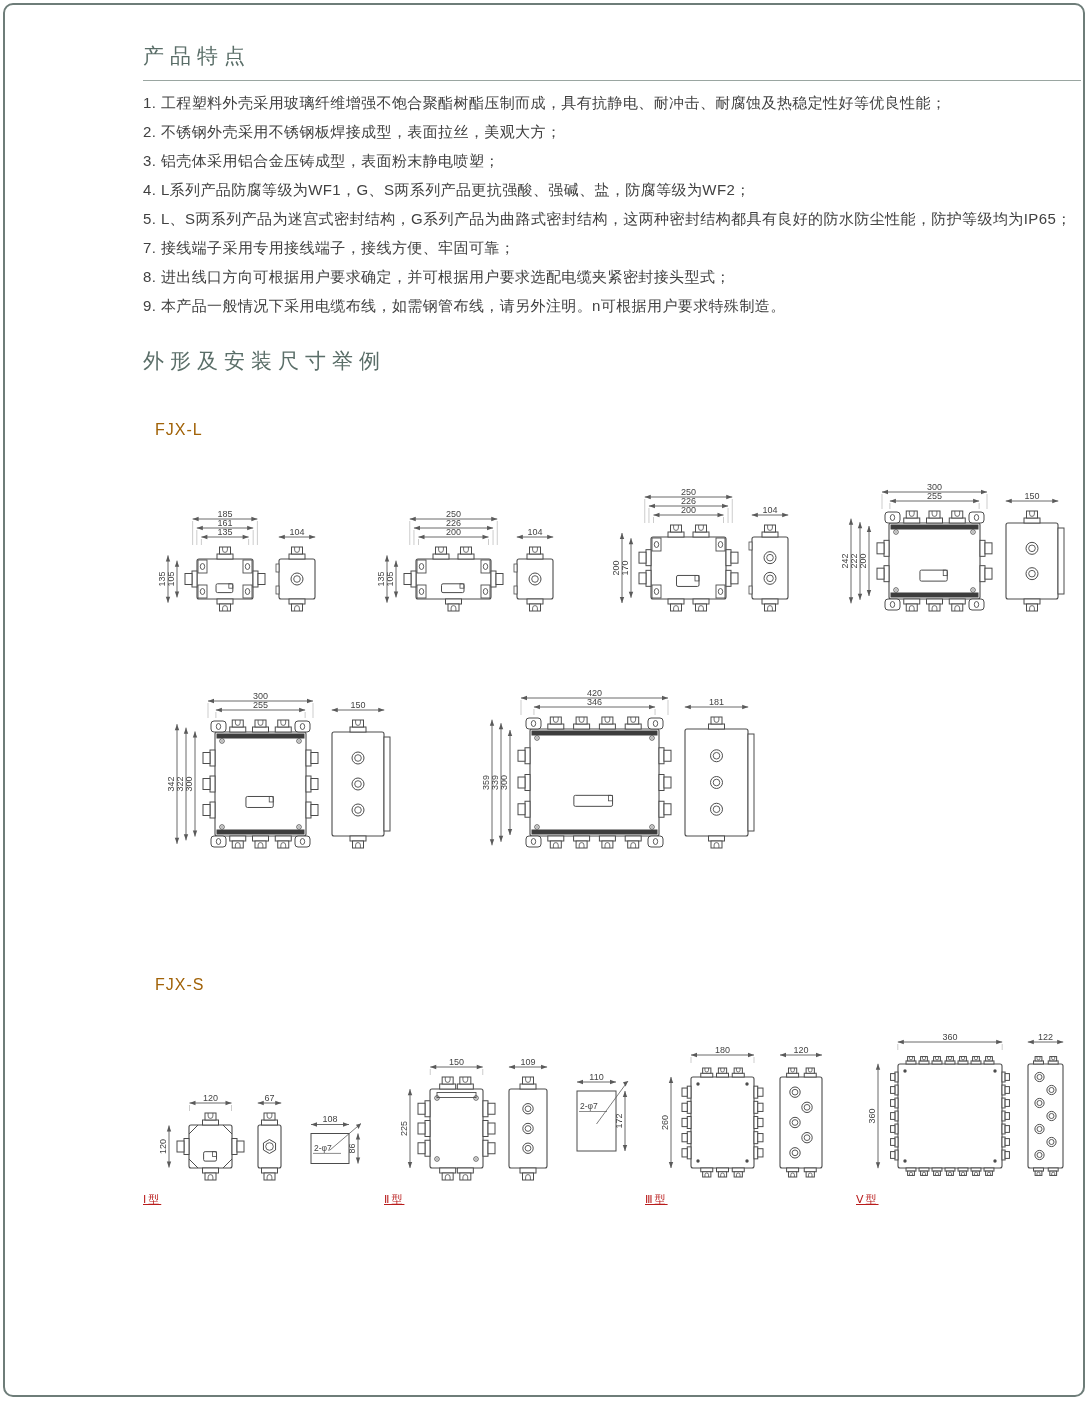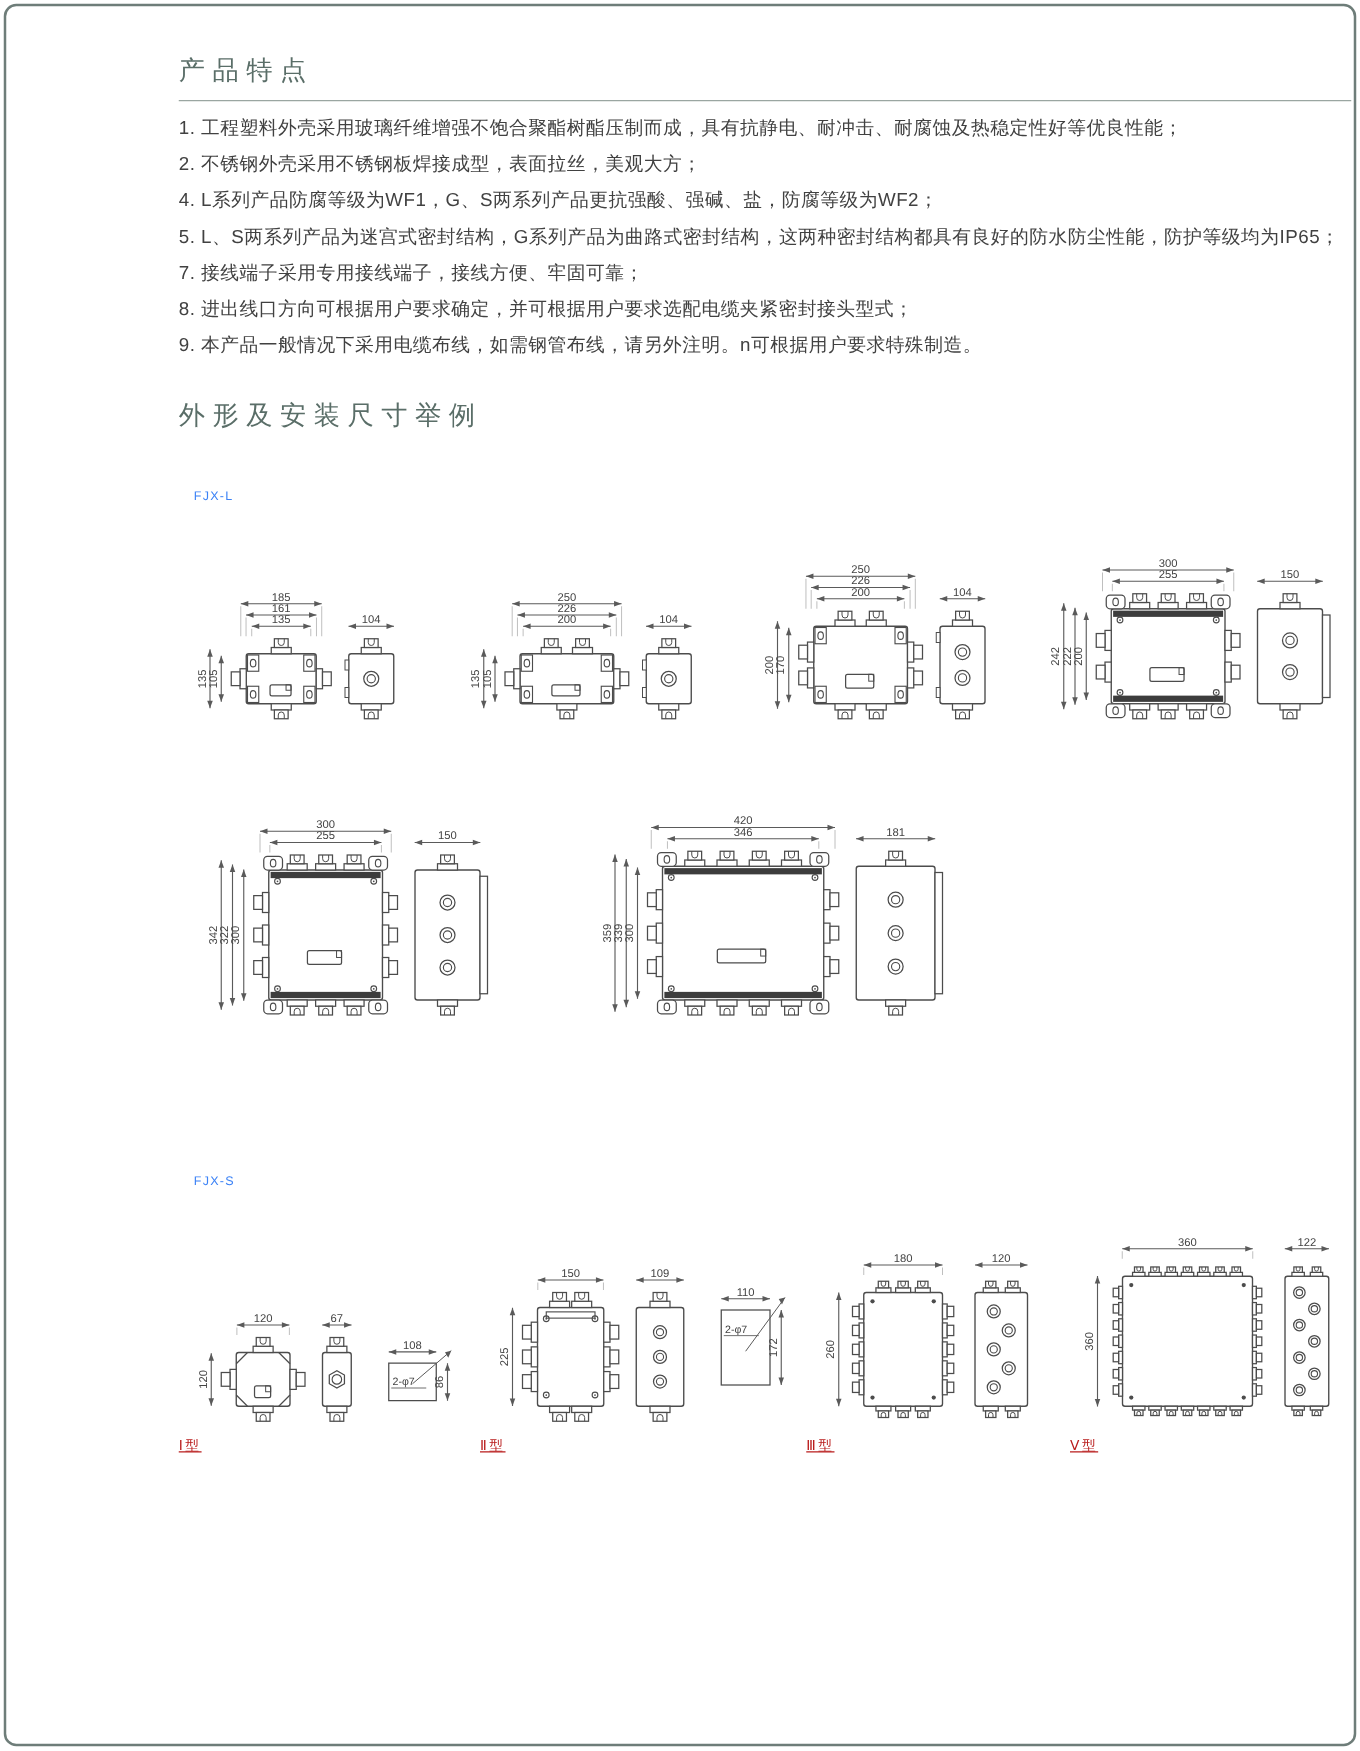--- a/index.html
+++ b/index.html
@@ -16,21 +16,21 @@
   .section-title{
     margin:42px 0 0;font-size:21px;font-weight:400;color:#5a6e68;
     letter-spacing:6px;
   }
   .rule{border-top:1px solid #9aa6a1;margin-top:10px;}
   .features{margin-top:13px;}
   .features p{
     margin:0 0 11px;font-size:15px;line-height:1.2;color:#414141;letter-spacing:.4px;
   }
   .outline-title{margin-top:32px;}
-  .series-label{font-size:10px;color:#3b82f6;letter-spacing:1px;}
+  .series-label{font-size:16px;color:#a16207;letter-spacing:1px;}
   .series-label.first{margin:46px 0 0 12px;}
   .series-label.second{margin:112px 0 0 12px;}
   .draw-row{display:flex;align-items:flex-start;}
   .row1{margin-top:18px;justify-content:space-between;}
   .row2{margin-top:22px;margin-left:12px;gap:60px;}
   .row3{margin-top:12px;justify-content:space-between;}
   .draw-group{display:flex;flex-direction:column;align-items:flex-start;}
   .type-caption{font-size:11px;color:#b91c1c;margin-top:6px;letter-spacing:2px;text-decoration:underline;}
   svg{display:block;}
 </style>
@@ -40,20 +40,21 @@
 <div class="frame"></div>
 
 <div class="content">
 
   <section>
     <h1 class="section-title">产品特点</h1>
     <div class="rule"></div>
     <div class="features">
       <p>1. 工程塑料外壳采用玻璃纤维增强不饱合聚酯树酯压制而成，具有抗静电、耐冲击、耐腐蚀及热稳定性好等优良性能；</p>
       <p>2. 不锈钢外壳采用不锈钢板焊接成型，表面拉丝，美观大方；</p>
+      <p>3. 铝壳体采用铝合金压铸成型，表面粉末静电喷塑；</p>
       <p>4. L系列产品防腐等级为WF1，G、S两系列产品更抗强酸、强碱、盐，防腐等级为WF2；</p>
       <p>5. L、S两系列产品为迷宫式密封结构，G系列产品为曲路式密封结构，这两种密封结构都具有良好的防水防尘性能，防护等级均为IP65；</p>
       <p>7. 接线端子采用专用接线端子，接线方便、牢固可靠；</p>
       <p>8. 进出线口方向可根据用户要求确定，并可根据用户要求选配电缆夹紧密封接头型式；</p>
       <p>9. 本产品一般情况下采用电缆布线，如需钢管布线，请另外注明。n可根据用户要求特殊制造。</p>
     </div>
   </section>
 
   <section>
     <h1 class="section-title outline-title">外形及安装尺寸举例</h1>

